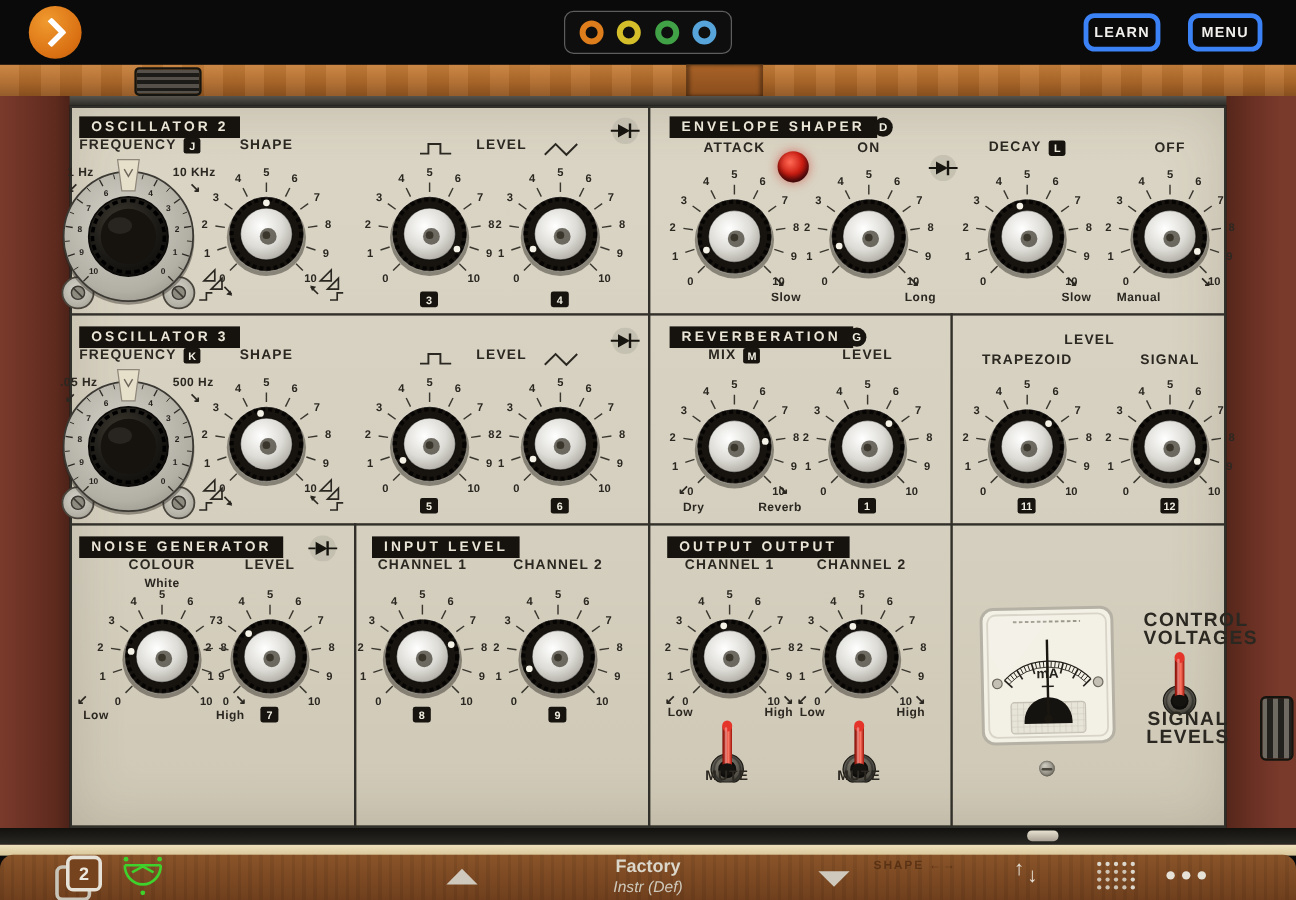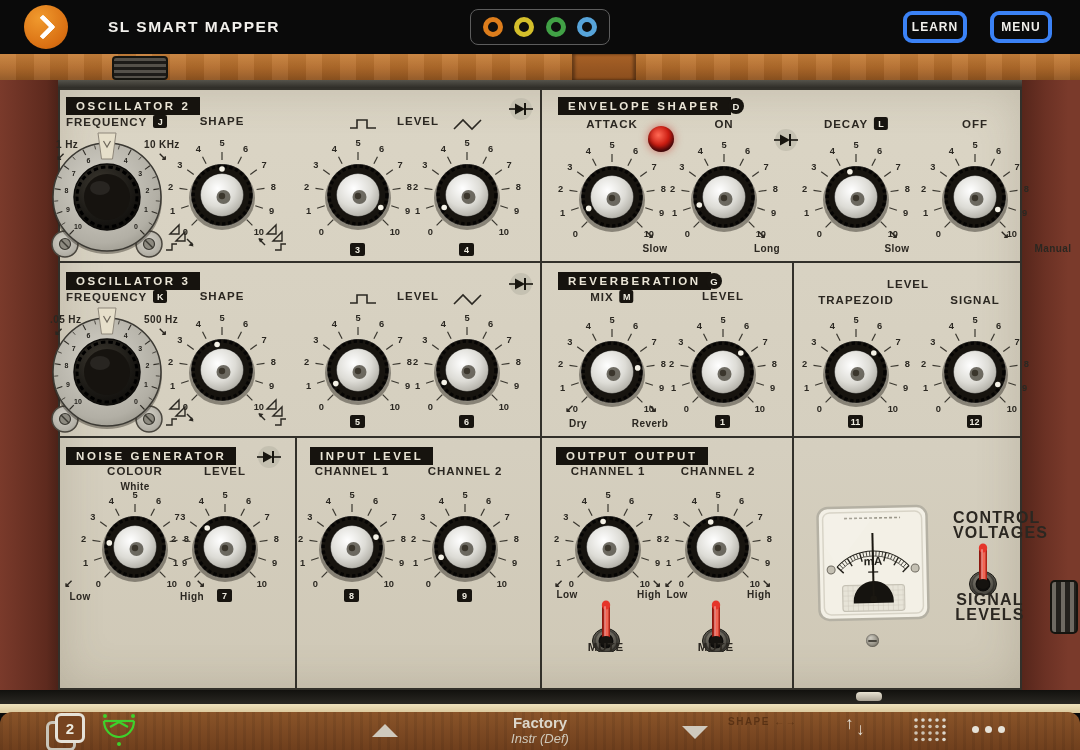--- a/index.html
+++ b/index.html
@@ -44,21 +44,21 @@
   .panel{position:absolute;left:58px;top:88px;width:964px;height:602px;box-sizing:border-box;
         background:linear-gradient(180deg,#dbd5c5,#d5cfbf 60%,#cfc8b6);
         border:2px solid #32302a;box-shadow:inset 0 0 45px rgba(90,80,60,.20)}
   .pline{position:absolute;background:#32302a}
 
   .plate{position:absolute;background:#16130e;color:#eae5d6;font-size:11.5px;font-weight:bold;
         letter-spacing:2.6px;padding:3px 10px;white-space:nowrap}
   .lbl{position:absolute;color:#2b2721;font-size:11.5px;font-weight:bold;letter-spacing:1px;white-space:nowrap}
   .sub{position:absolute;color:#2b2721;font-size:10px;font-weight:bold;letter-spacing:.4px;white-space:nowrap}
   .ctr{transform:translateX(-50%)}
-  .row{position:absolute;display:flex;align-items:center;color:#2b2721;font-size:11.5px;font-weight:bold;
+  .row{position:absolute;display:flex;align-items:flex-start;color:#2b2721;font-size:11.5px;font-weight:bold;
         letter-spacing:1px;white-space:nowrap}
   .row.ctr{transform:translateX(-50%)}
   .sqbadge{display:inline-flex;align-items:center;justify-content:center;width:14px;height:13px;background:#17140f;
         color:#efece0;font-size:9px;font-weight:bold;border-radius:2px;margin-left:6px;letter-spacing:0}
   .cbadge{position:absolute;width:16px;height:16px;border-radius:50%;background:#17140f;color:#efece0;
         font-size:9.5px;font-weight:bold;display:flex;align-items:center;justify-content:center}
   .nbadge{position:absolute;width:15px;height:13px;background:#17140f;color:#efece0;font-size:9px;font-weight:bold;
         display:flex;align-items:center;justify-content:center;border-radius:2px}
   .arr{position:absolute;color:#2b2721;font-size:11px;font-weight:bold}
   .a-dl::after{content:"↙"} .a-dr::after{content:"↘"}
@@ -145,21 +145,20 @@
       </pattern>
 </defs>
 </svg>
 
 <div id="root">
 
   <div class="topbar">
     <div class="logo">
         <div class="chev"></div>
       </div>
-    <div class="apptitle">SL SMART MAPPER</div>
     <div class="ringbox">
       <span class="ring" style="border-color: rgb(221, 125, 28);"></span>
       <span class="ring" style="border-color: rgb(212, 191, 43);"></span>
       <span class="ring" style="border-color: rgb(65, 161, 70);"></span>
       <span class="ring" style="border-color: rgb(87, 164, 218);"></span>
     </div>
     <div class="btn" style="left:903px;width:64px">LEARN</div>
     <div class="btn" style="left:990px;width:62px">MENU</div>
   </div>
 
@@ -512,21 +511,21 @@
   <circle cx="0" cy="1" r="3.2" fill="#353127" opacity=".9"></circle>
   <circle cx="22.8" cy="12.5" r="2.8" fill="#f4f1e6"></circle>
       </svg></div>
   <div class="arr a-dr" style="left:645px;top:228px"></div>
   <div class="arr a-dr" style="left:757px;top:228px"></div>
   <div class="arr a-dr" style="left:889px;top:228px"></div>
   <div class="arr a-dr" style="left:1000px;top:228px"></div>
   <div class="sub ctr" style="left:655px;top:243px">Slow</div>
   <div class="sub ctr" style="left:767px;top:243px">Long</div>
   <div class="sub ctr" style="left:897px;top:243px">Slow</div>
-  <div class="sub ctr" style="left:1053px;top:243px">Manual</div>
+  <div class="sub ctr" style="left:949px;top:243px">Manual</div>
 
   <div class="plate" style="left:66px;top:272px">OSCILLATOR 3</div>
   <div class="diode" style="left:506px;top:273px"><svg viewBox="0 0 30 22" width="30" height="22">
     <circle cx="15" cy="11" r="11" fill="rgba(185,181,167,.6)"></circle>
     <line x1="3" y1="11" x2="9" y2="11" stroke="#17150f" stroke-width="1.6"></line>
     <path d="M9,5.5 L19,11 L9,16.5 Z" fill="#17150f"></path>
     <line x1="19" y1="5" x2="19" y2="17" stroke="#17150f" stroke-width="2"></line>
     <line x1="19" y1="11" x2="27" y2="11" stroke="#17150f" stroke-width="1.6"></line>
       </svg></div>
   <div class="row" style="left:66px;top:290px">

